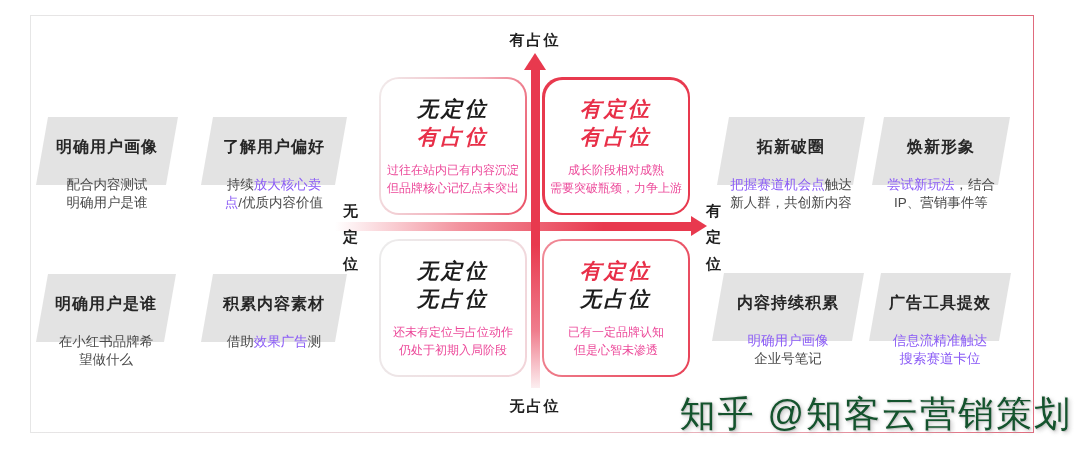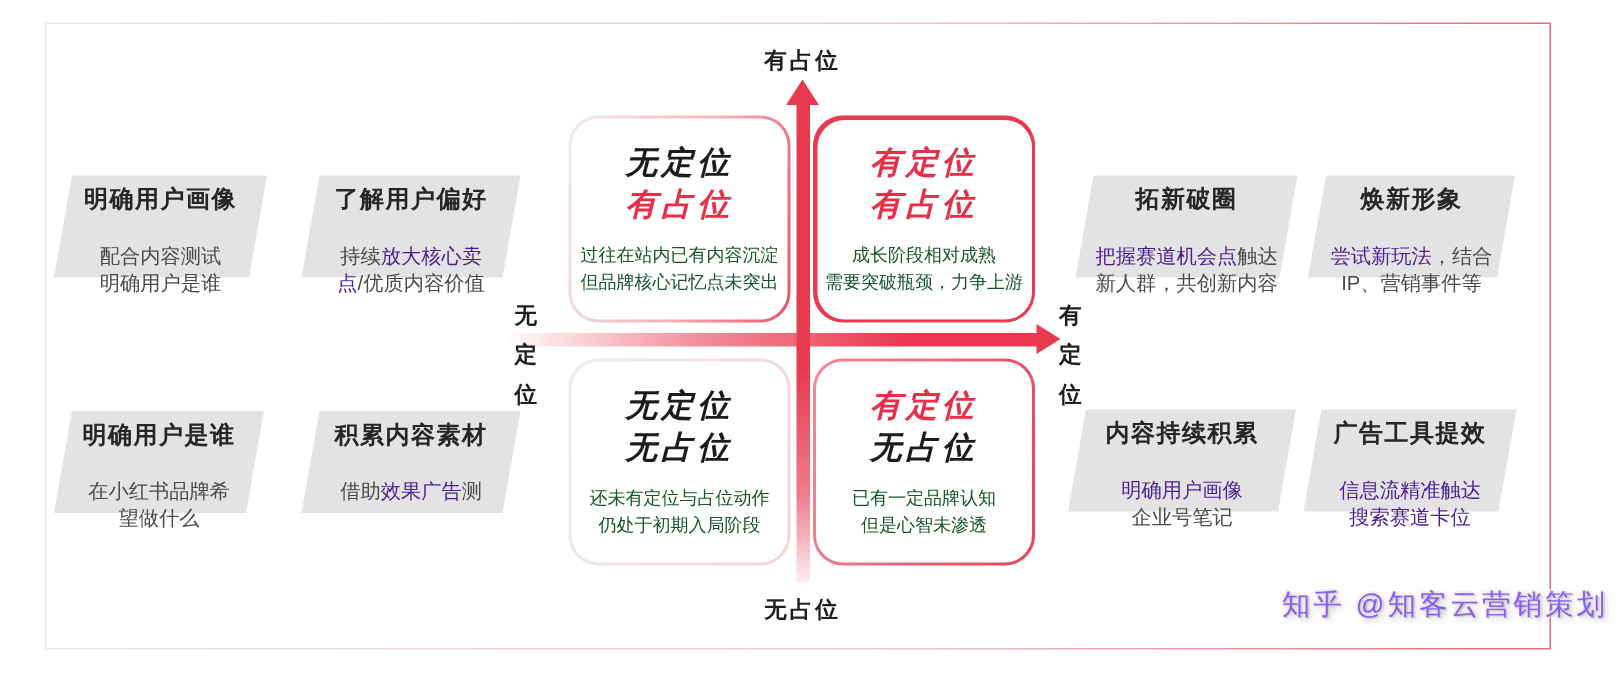--- a/index.html
+++ b/index.html
@@ -8,37 +8,37 @@
     font-family:"Liberation Sans","DejaVu Sans",sans-serif; overflow:hidden;
   }
   .frame {
     position:absolute; left:30px; top:15px; width:1002px; height:416px;
     border:1px solid;
     border-image:linear-gradient(90deg,#e6e6e6 0%,#ecc9cf 55%,#e06a7d 100%) 1;
   }
   
   .side-box { position:absolute; height:68px; }
   .side-box-bg { position:absolute; inset:0; background:#e3e3e3; transform:skewX(-10deg); }
-  .side-box-content { position:relative; text-align:center; padding-top:6px; }
+  .side-box-content { position:relative; text-align:center; padding-top:20px; }
   .side-title { font-size:16px; font-weight:bold; color:#262626; letter-spacing:1px; }
   .side-body { font-size:13.5px; color:#4a4a4a; line-height:1.35; margin-top:18px; }
-  .red { color:#4c1d95; }
+  .red { color:#8b5cf6; }
   
   .quad { position:absolute; width:148px; height:138px; border-radius:20px; padding:2px; box-sizing:border-box; }
   .quad-inner {
     width:100%; height:100%; background:#ffffff; border-radius:18px; box-sizing:border-box;
     display:flex; flex-direction:column; align-items:center; justify-content:center; text-align:center;
   }
   .quad-q1 { background:linear-gradient(105deg,#f1ecec 0%,#f3b3bd 55%,#ea5065 100%); }
   .quad-q2 { background:#e8394e; padding:2.5px; }
   .quad-q3 { background:linear-gradient(105deg,#ececec 0%,#f2d4d9 100%); }
   .quad-q4 { background:linear-gradient(105deg,#f08b98 0%,#e84257 100%); }
   .quad-title .line { font-size:21px; font-weight:bold; font-style:italic; color:#1c1c1c; letter-spacing:3px; line-height:1.32; }
   .quad-title .red { color:#e82f48; }
-  .quad-body { margin-top:10px; font-size:12px; color:#14532d; line-height:1.5; }
+  .quad-body { margin-top:10px; font-size:12px; color:#ec4899; line-height:1.5; }
   
   .v-band {
     position:absolute; left:531px; top:70px; width:9px; height:318px;
     background:linear-gradient(to bottom,#e8394e 0%,#e8394e 55%,#ef7d8d 82%,rgba(244,189,197,0.25) 100%);
   }
   .v-arrow {
     position:absolute; left:524px; top:53px; width:0; height:0;
     border-left:11px solid transparent; border-right:11px solid transparent; border-bottom:17px solid #e8394e;
   }
   .h-band {
@@ -46,22 +46,22 @@
     background:linear-gradient(to right,rgba(232,57,78,0) 0%,rgba(232,57,78,0.55) 35%,#e8394e 75%);
   }
   .h-arrow {
     position:absolute; left:691px; top:216px; width:0; height:0;
     border-top:10px solid transparent; border-bottom:10px solid transparent; border-left:16px solid #e8394e;
   }
   .axis-label-h { position:absolute; width:80px; text-align:center; font-size:15px; font-weight:600; color:#1f1f1f; letter-spacing:2px; }
   .axis-label-v { position:absolute; width:17px; font-size:15px; font-weight:600; color:#1f1f1f; line-height:1.75; text-align:center; word-break:break-all; }
   
   .watermark {
-    position:absolute; right:8px; top:390px; font-size:19px; letter-spacing:2px; white-space:nowrap;
-    color:#8b5cf6;
+    position:absolute; right:8px; top:390px; font-size:36px; letter-spacing:2px; white-space:nowrap;
+    color:#14532d;
     text-shadow:1px 1px 1px #c6c6c6, -1px -1px 1px #ececec, 2px 2px 4px rgba(175,175,175,0.75);
   }
 </style>
 </head>
 <body>
 
 <div class="stage">
 
   <div class="frame"></div>
 

